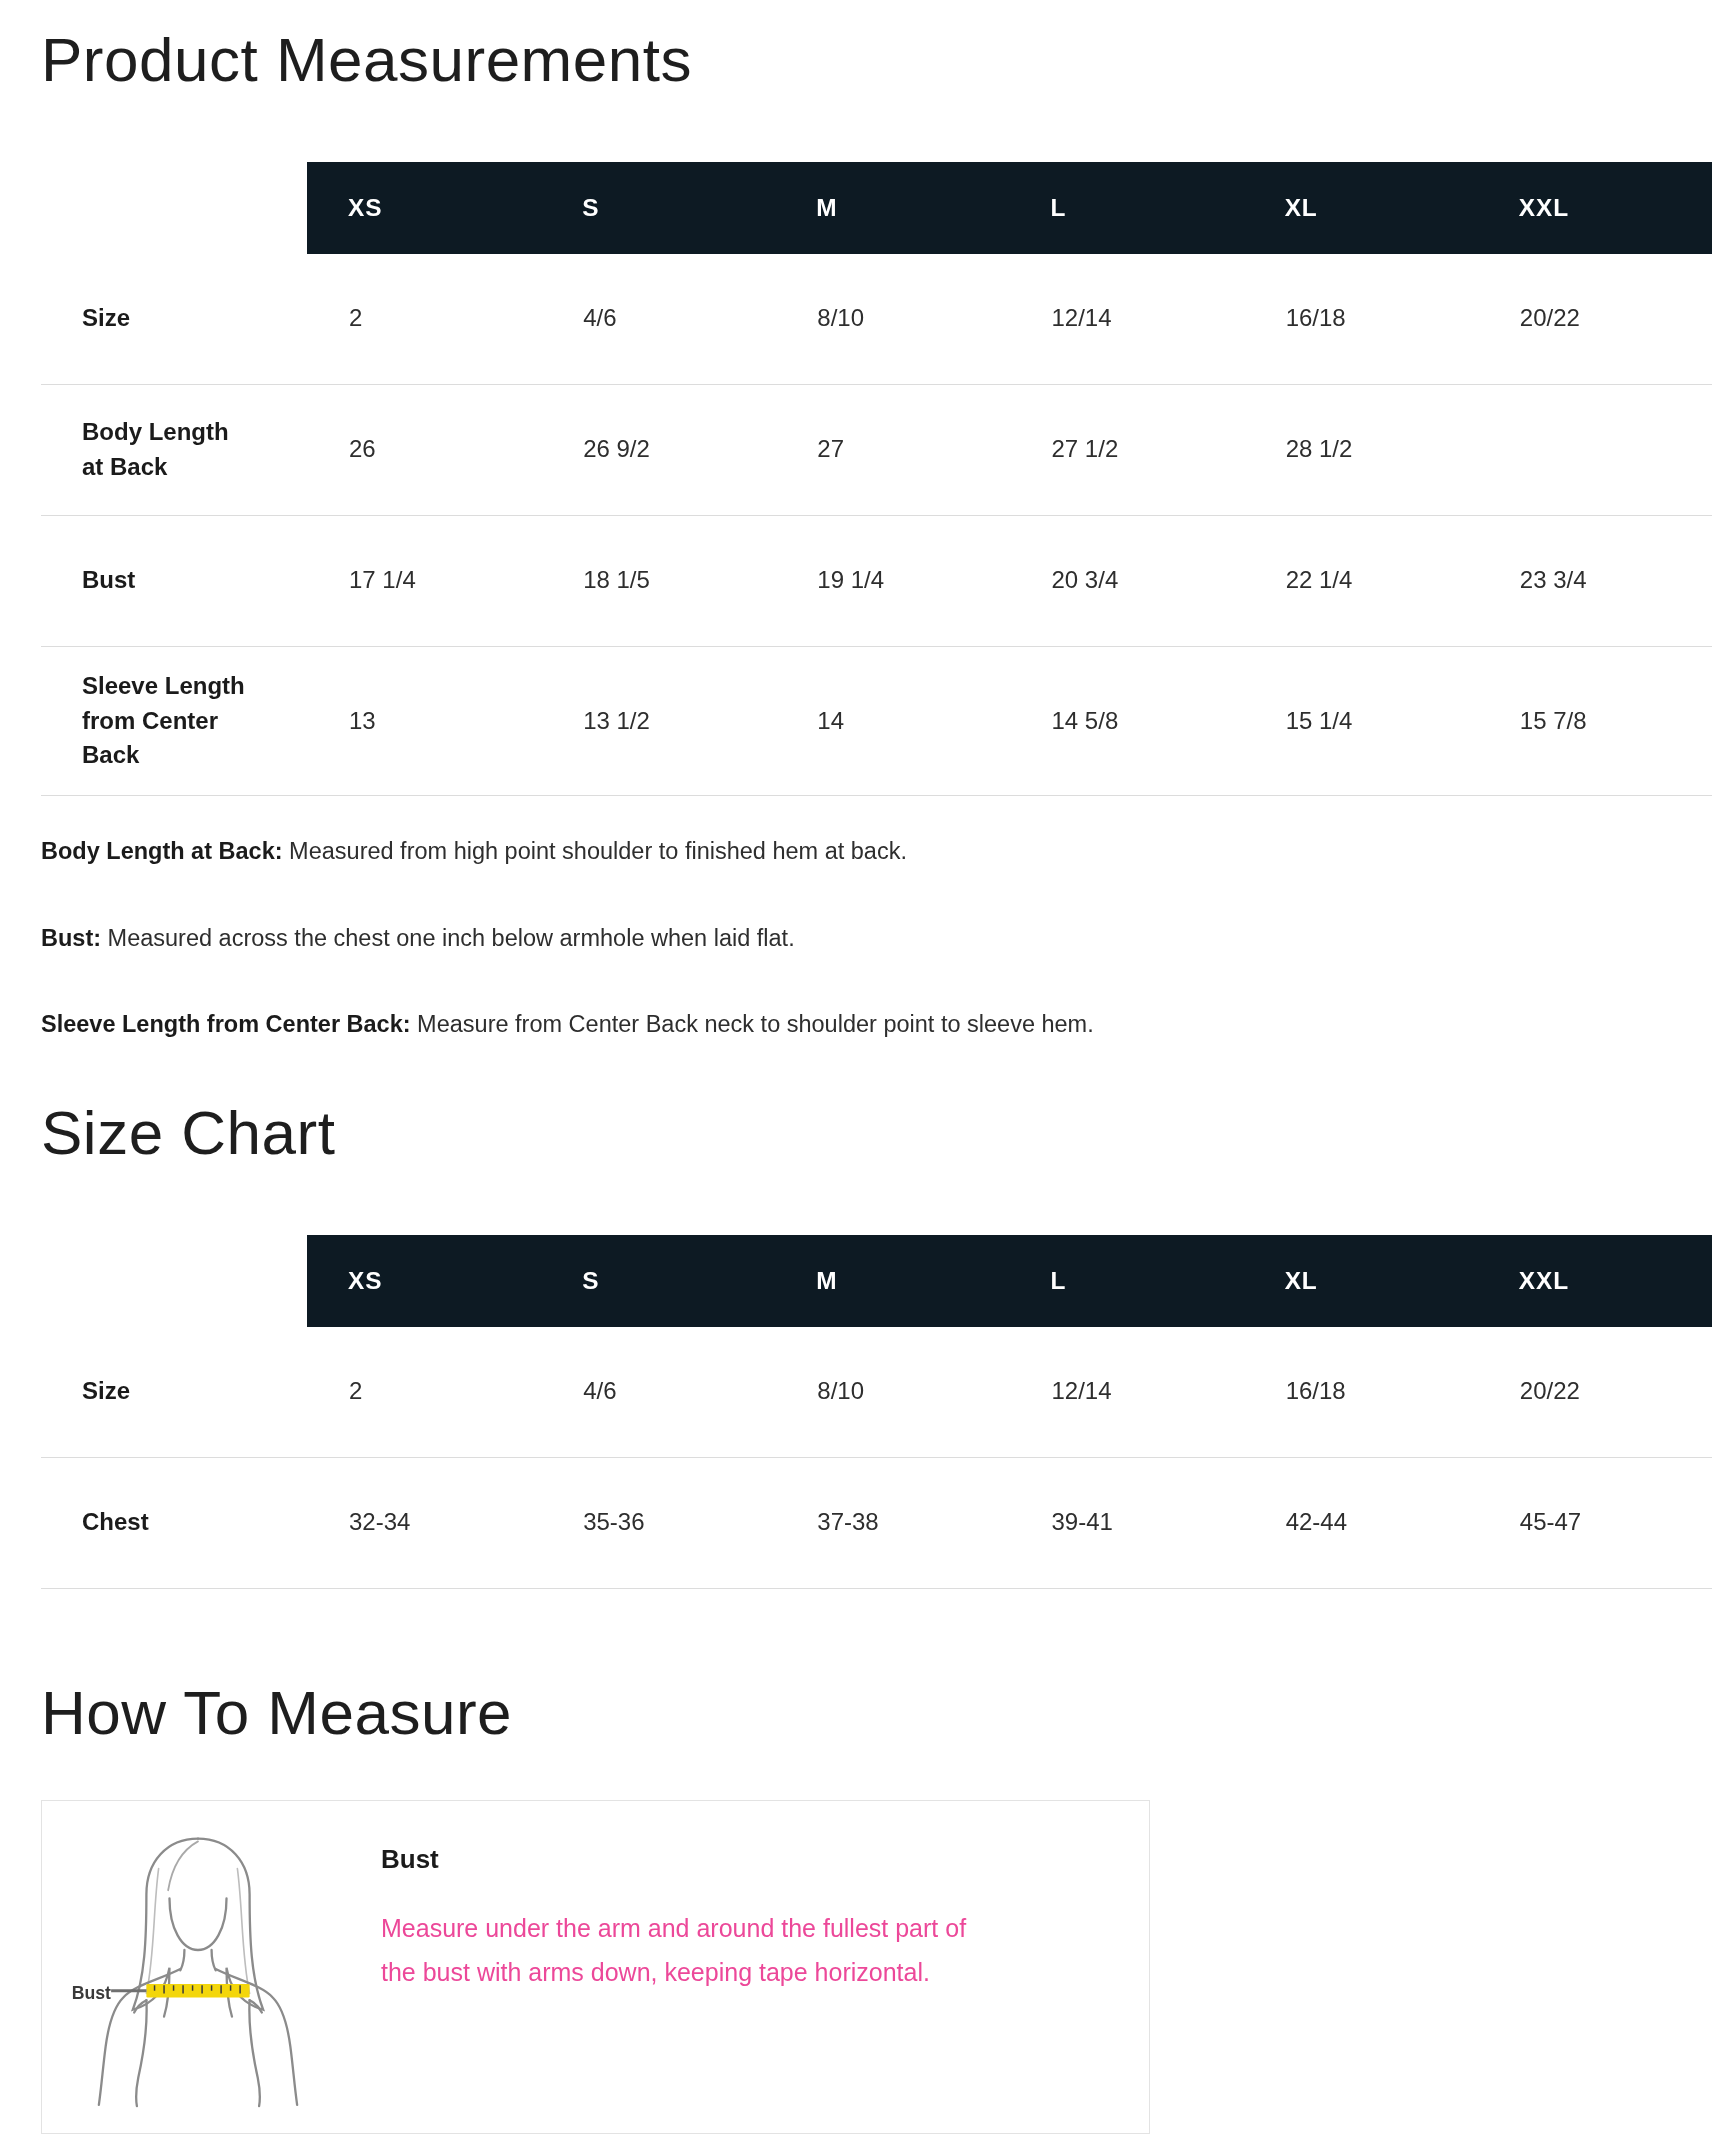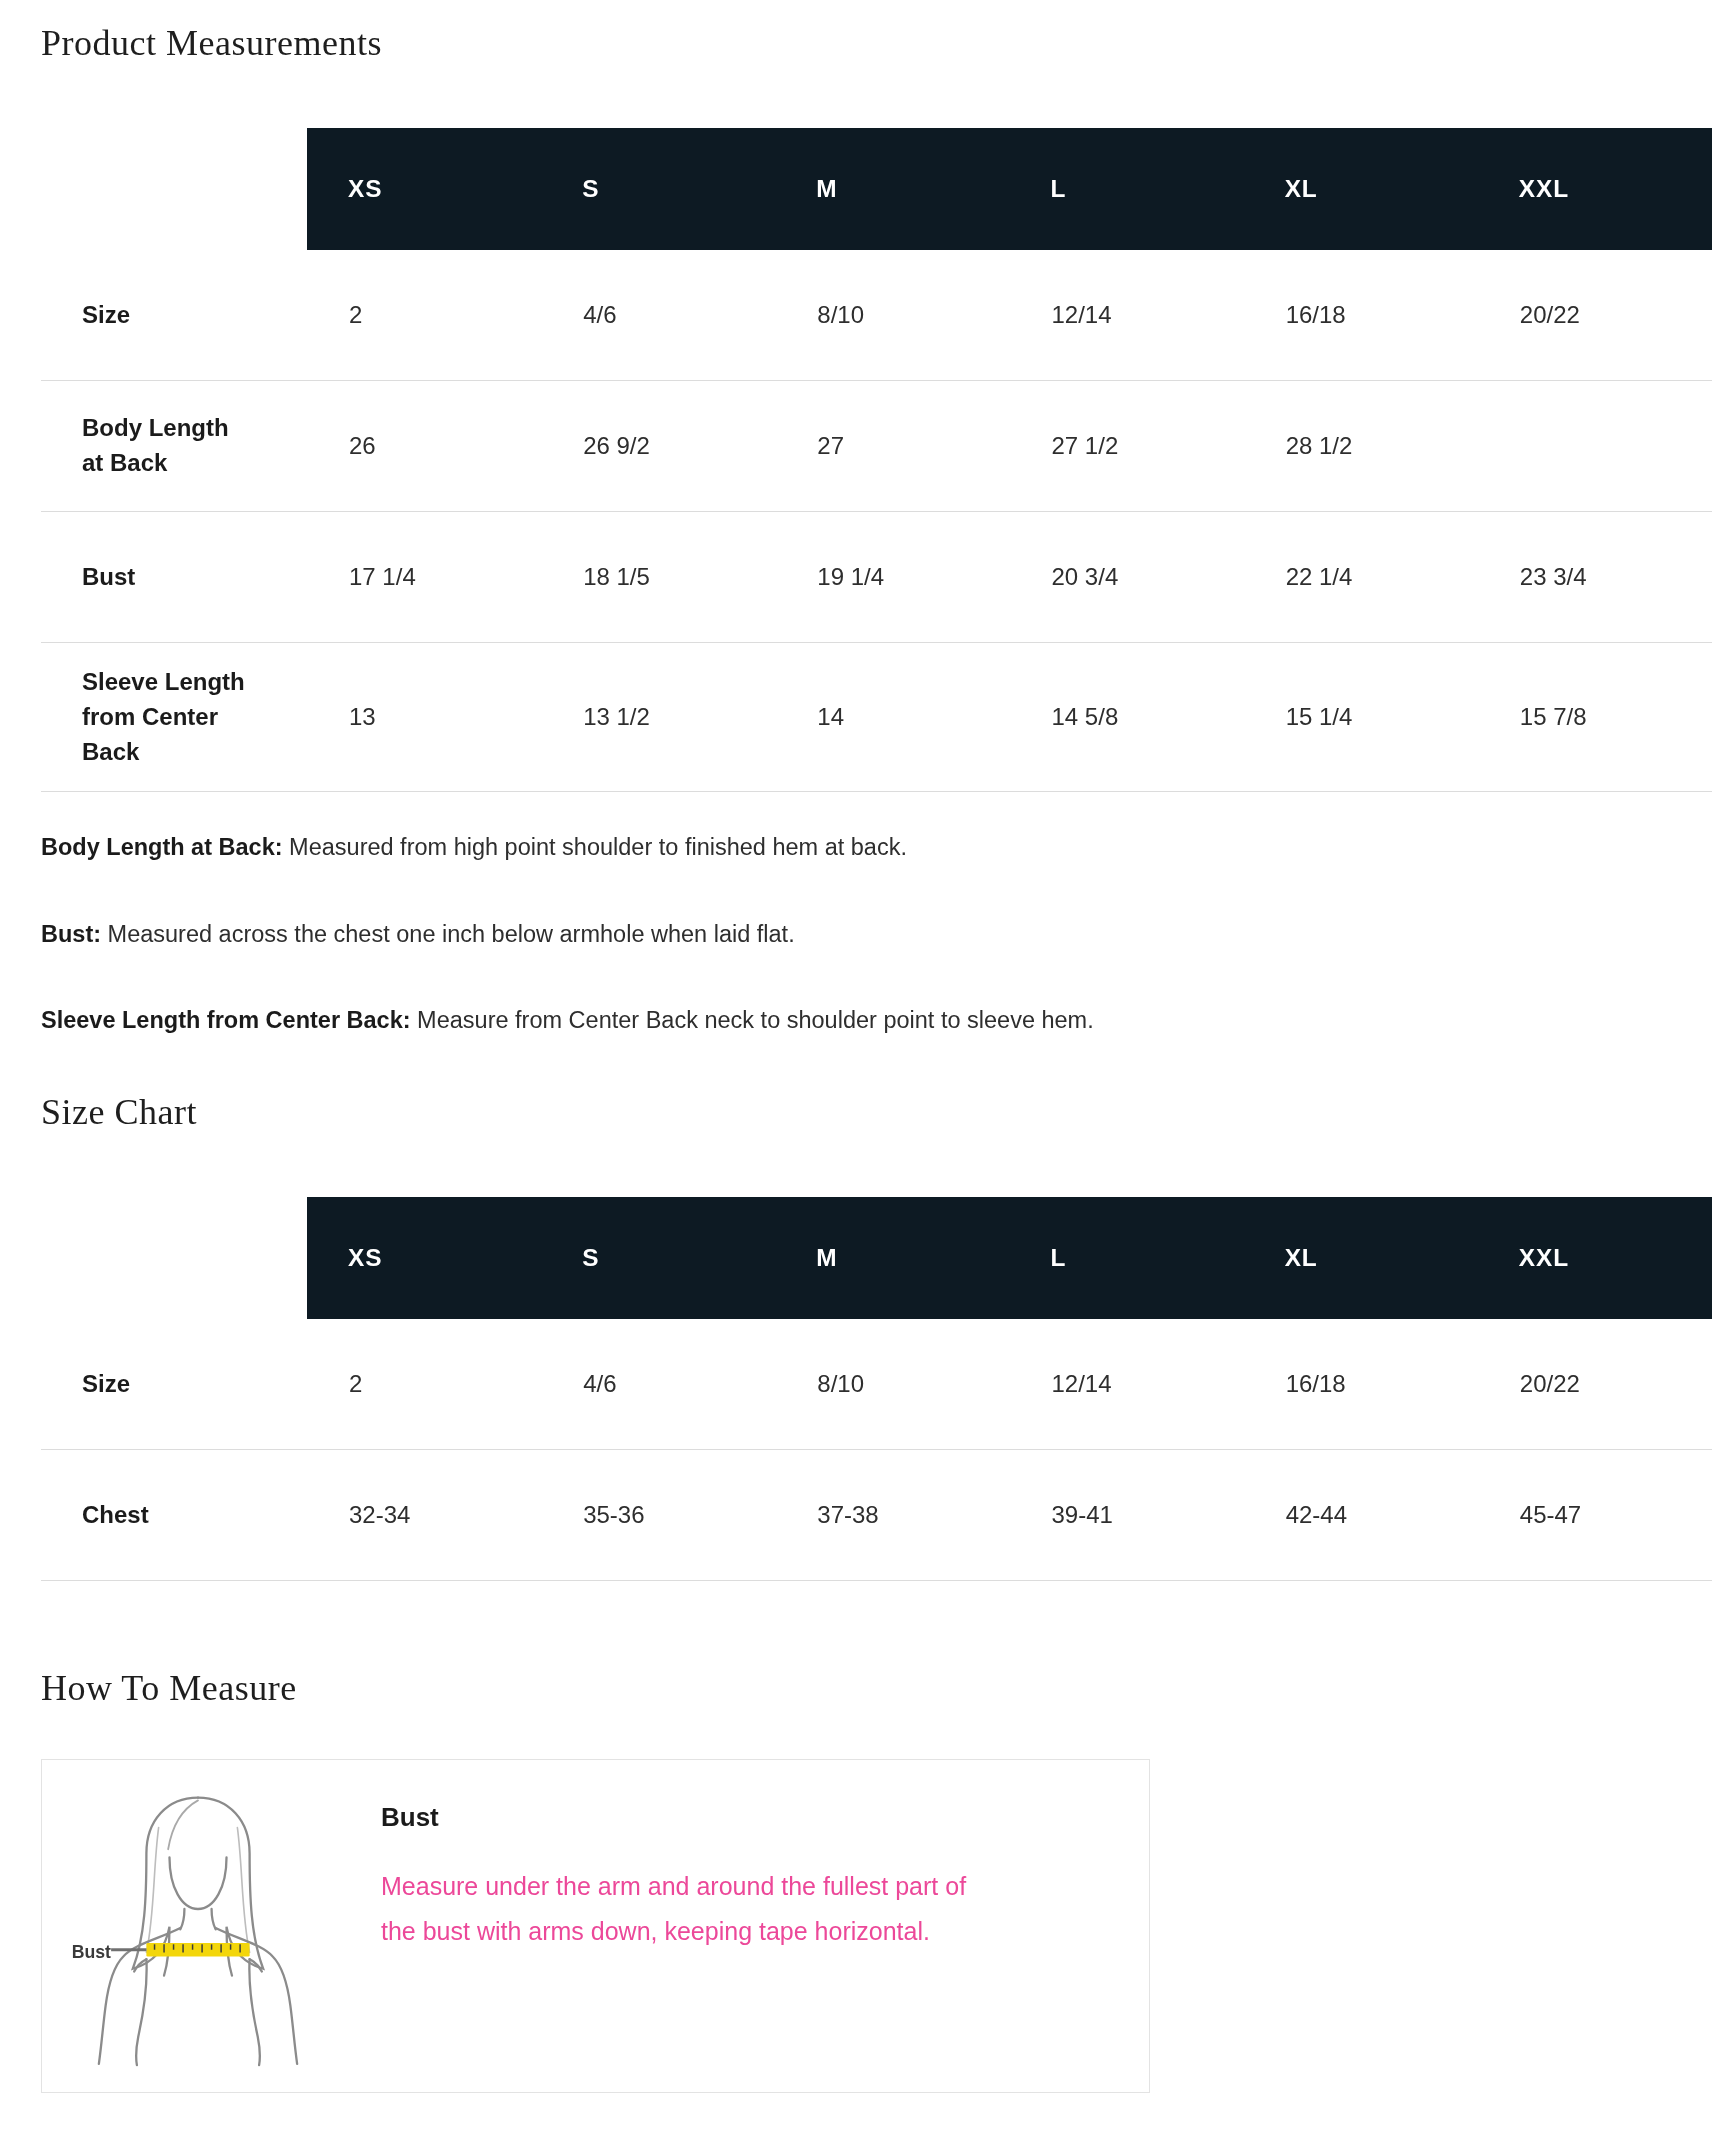--- a/index.html
+++ b/index.html
@@ -2,28 +2,28 @@
 <html style="font-size:7.2px"><head>
 <meta charset="utf-8">
 <style>
   html,body{margin:0;padding:0;background:#ffffff;}
   body{
     width:1734px;min-height:2140px;box-sizing:border-box;
     font-family:"Liberation Sans",sans-serif;color:#2e2e2e;
   }
   .page{padding:20.3px 22.6px 18px 41px;}
   h2{
-    font-family:Liberation Serif, serif;font-weight:400;font-size:36px;
+    font-family:Liberation Sans, sans-serif;font-weight:400;font-size:62px;
     line-height:1.3;color:#1e1e1e;margin:0 0 61px;letter-spacing:0.5px;
   }
   
   .sg-table{width:1671px;}
   .thead{display:grid;grid-template-columns:266px repeat(6,1fr);}
   .thead .th{
-    background:#0d1a23;height:122px;display:flex;align-items:center;
+    background:#0d1a23;height:92px;display:flex;align-items:center;
     padding-left:41px;color:#ffffff;font-size:24.4px;font-weight:700;letter-spacing:0.9px;
   }
   .thead .spacer{background:transparent;}
   .trow{
     display:grid;grid-template-columns:266px repeat(6,1fr);
     align-items:center;border-bottom:1.4px solid #dcdcdc;min-height:130px;
   }
   .trow>div{padding:22px 13.5px 22px 42px;font-size:24px;line-height:1.45;color:#2e2e2e;}
   .trow .rl{font-weight:700;color:#1b1b1b;padding-left:41px;padding-right:54px;}
   

